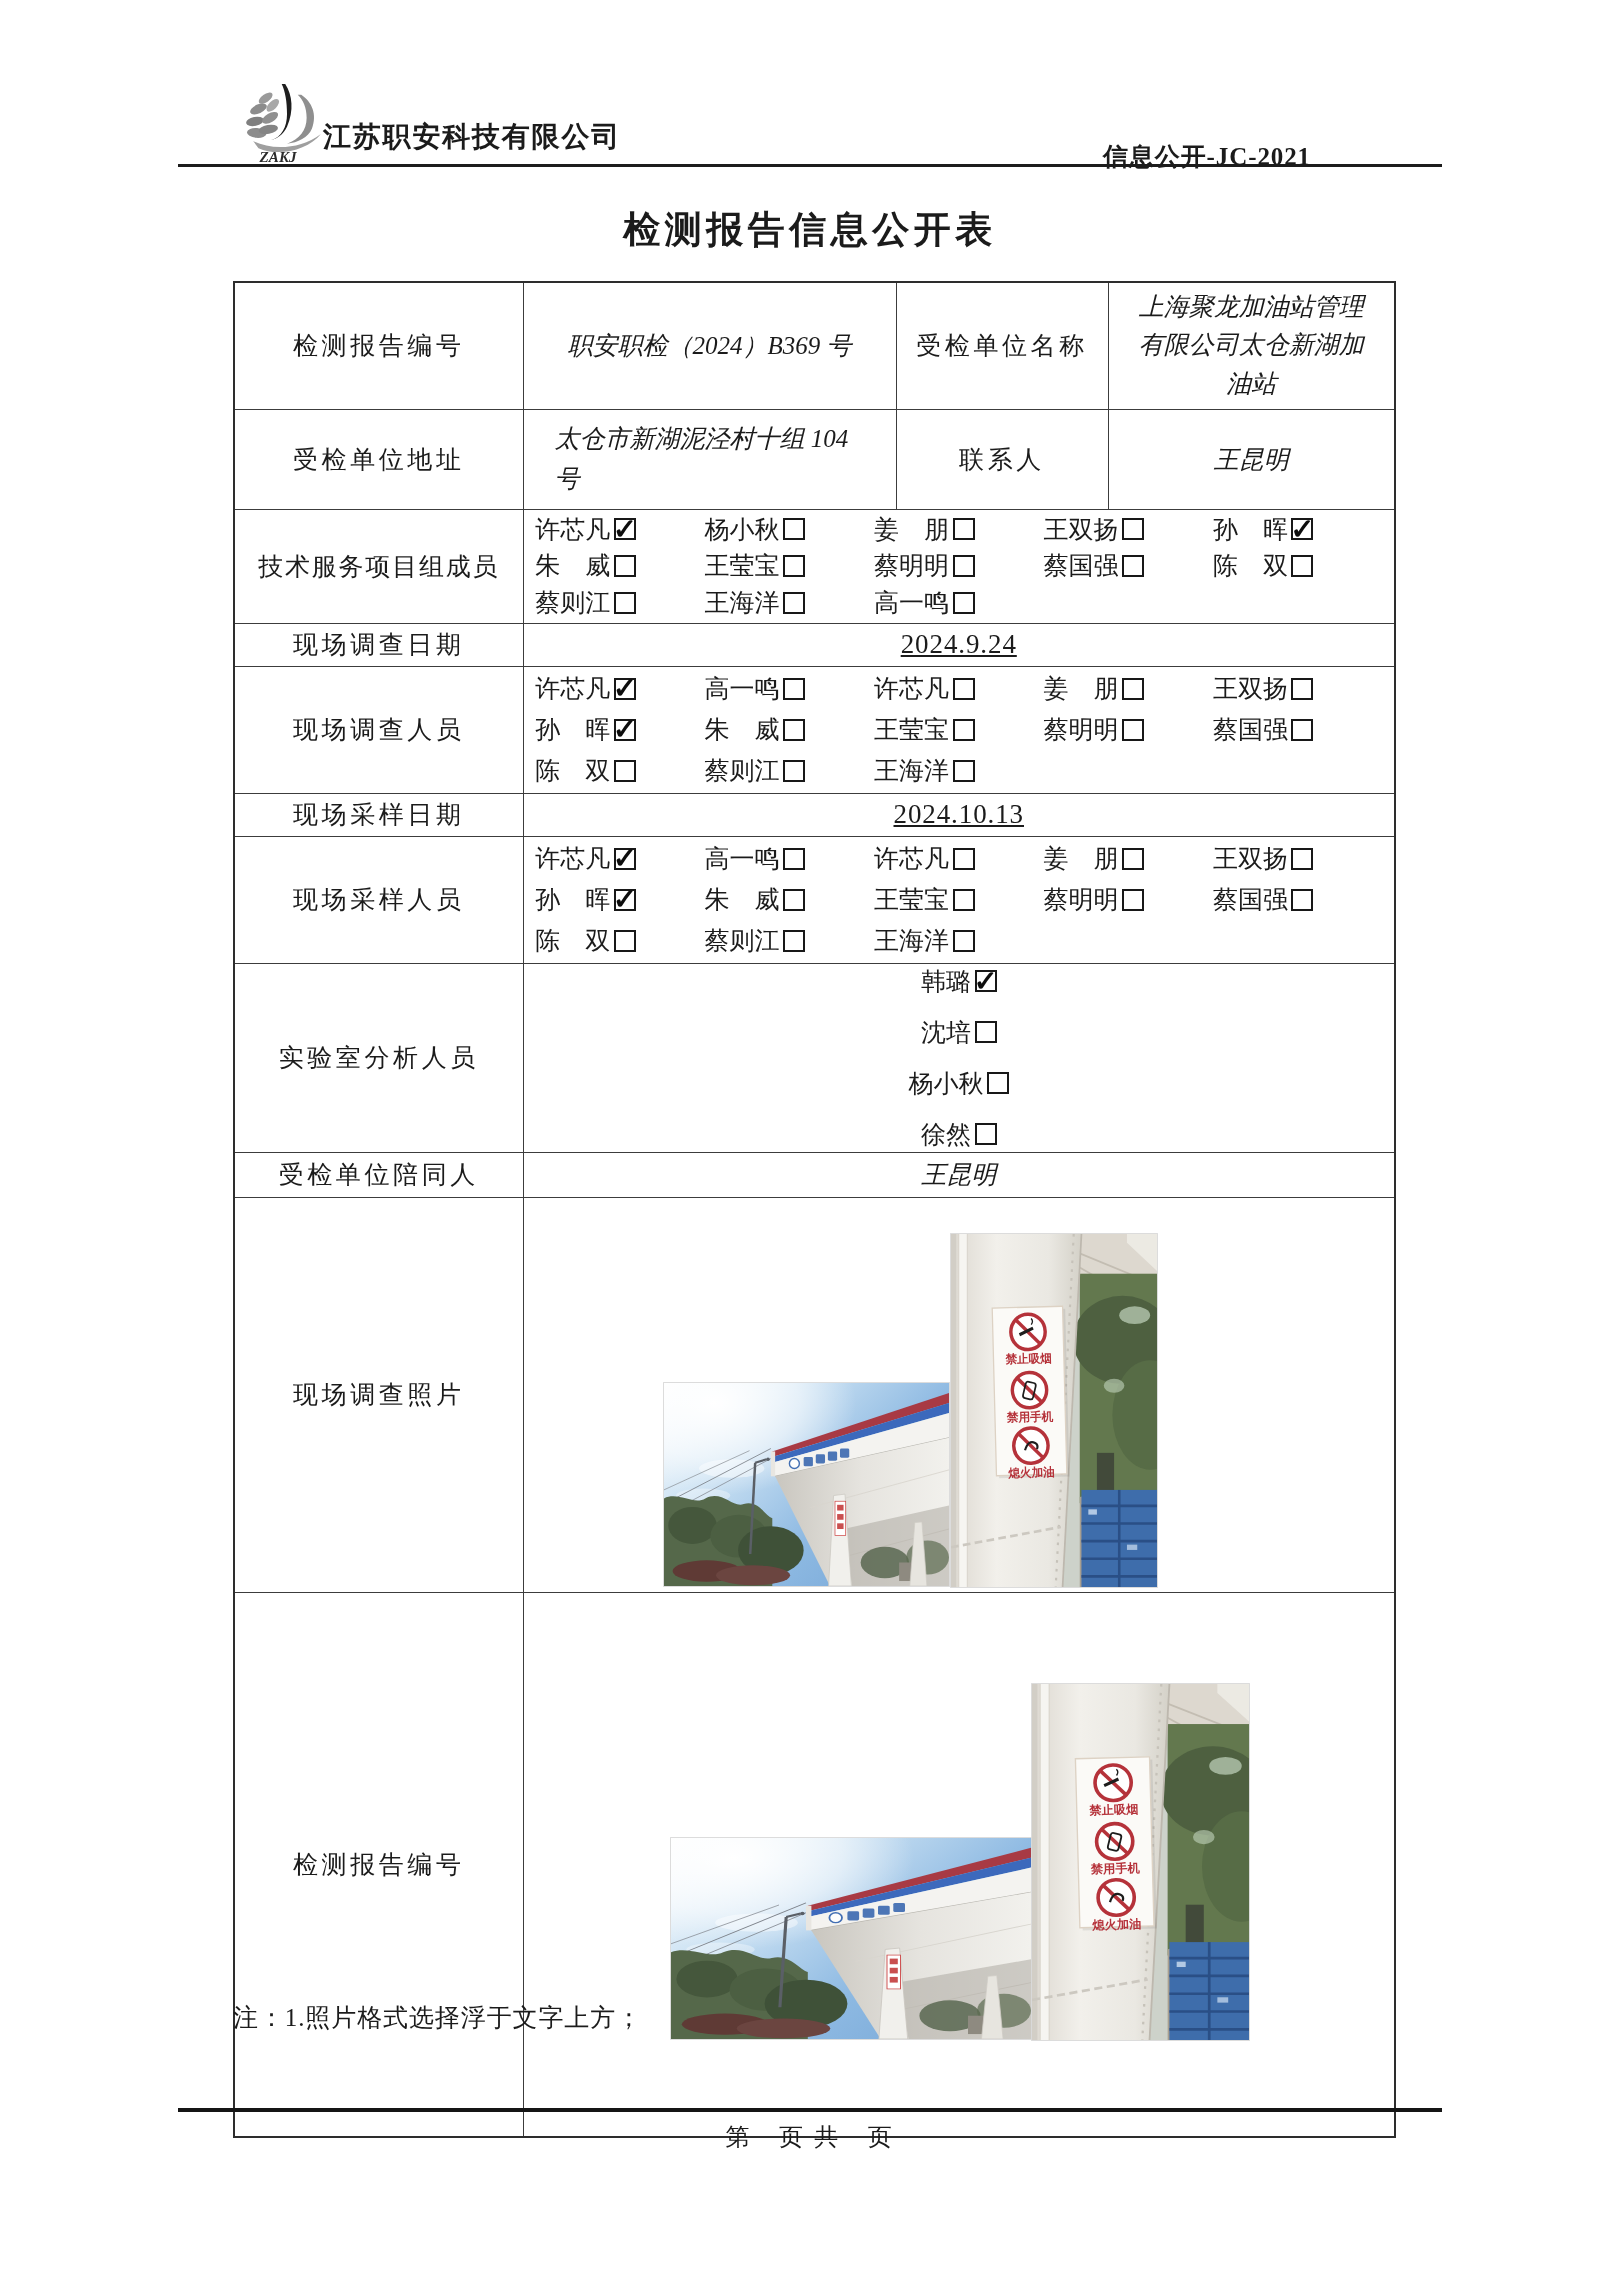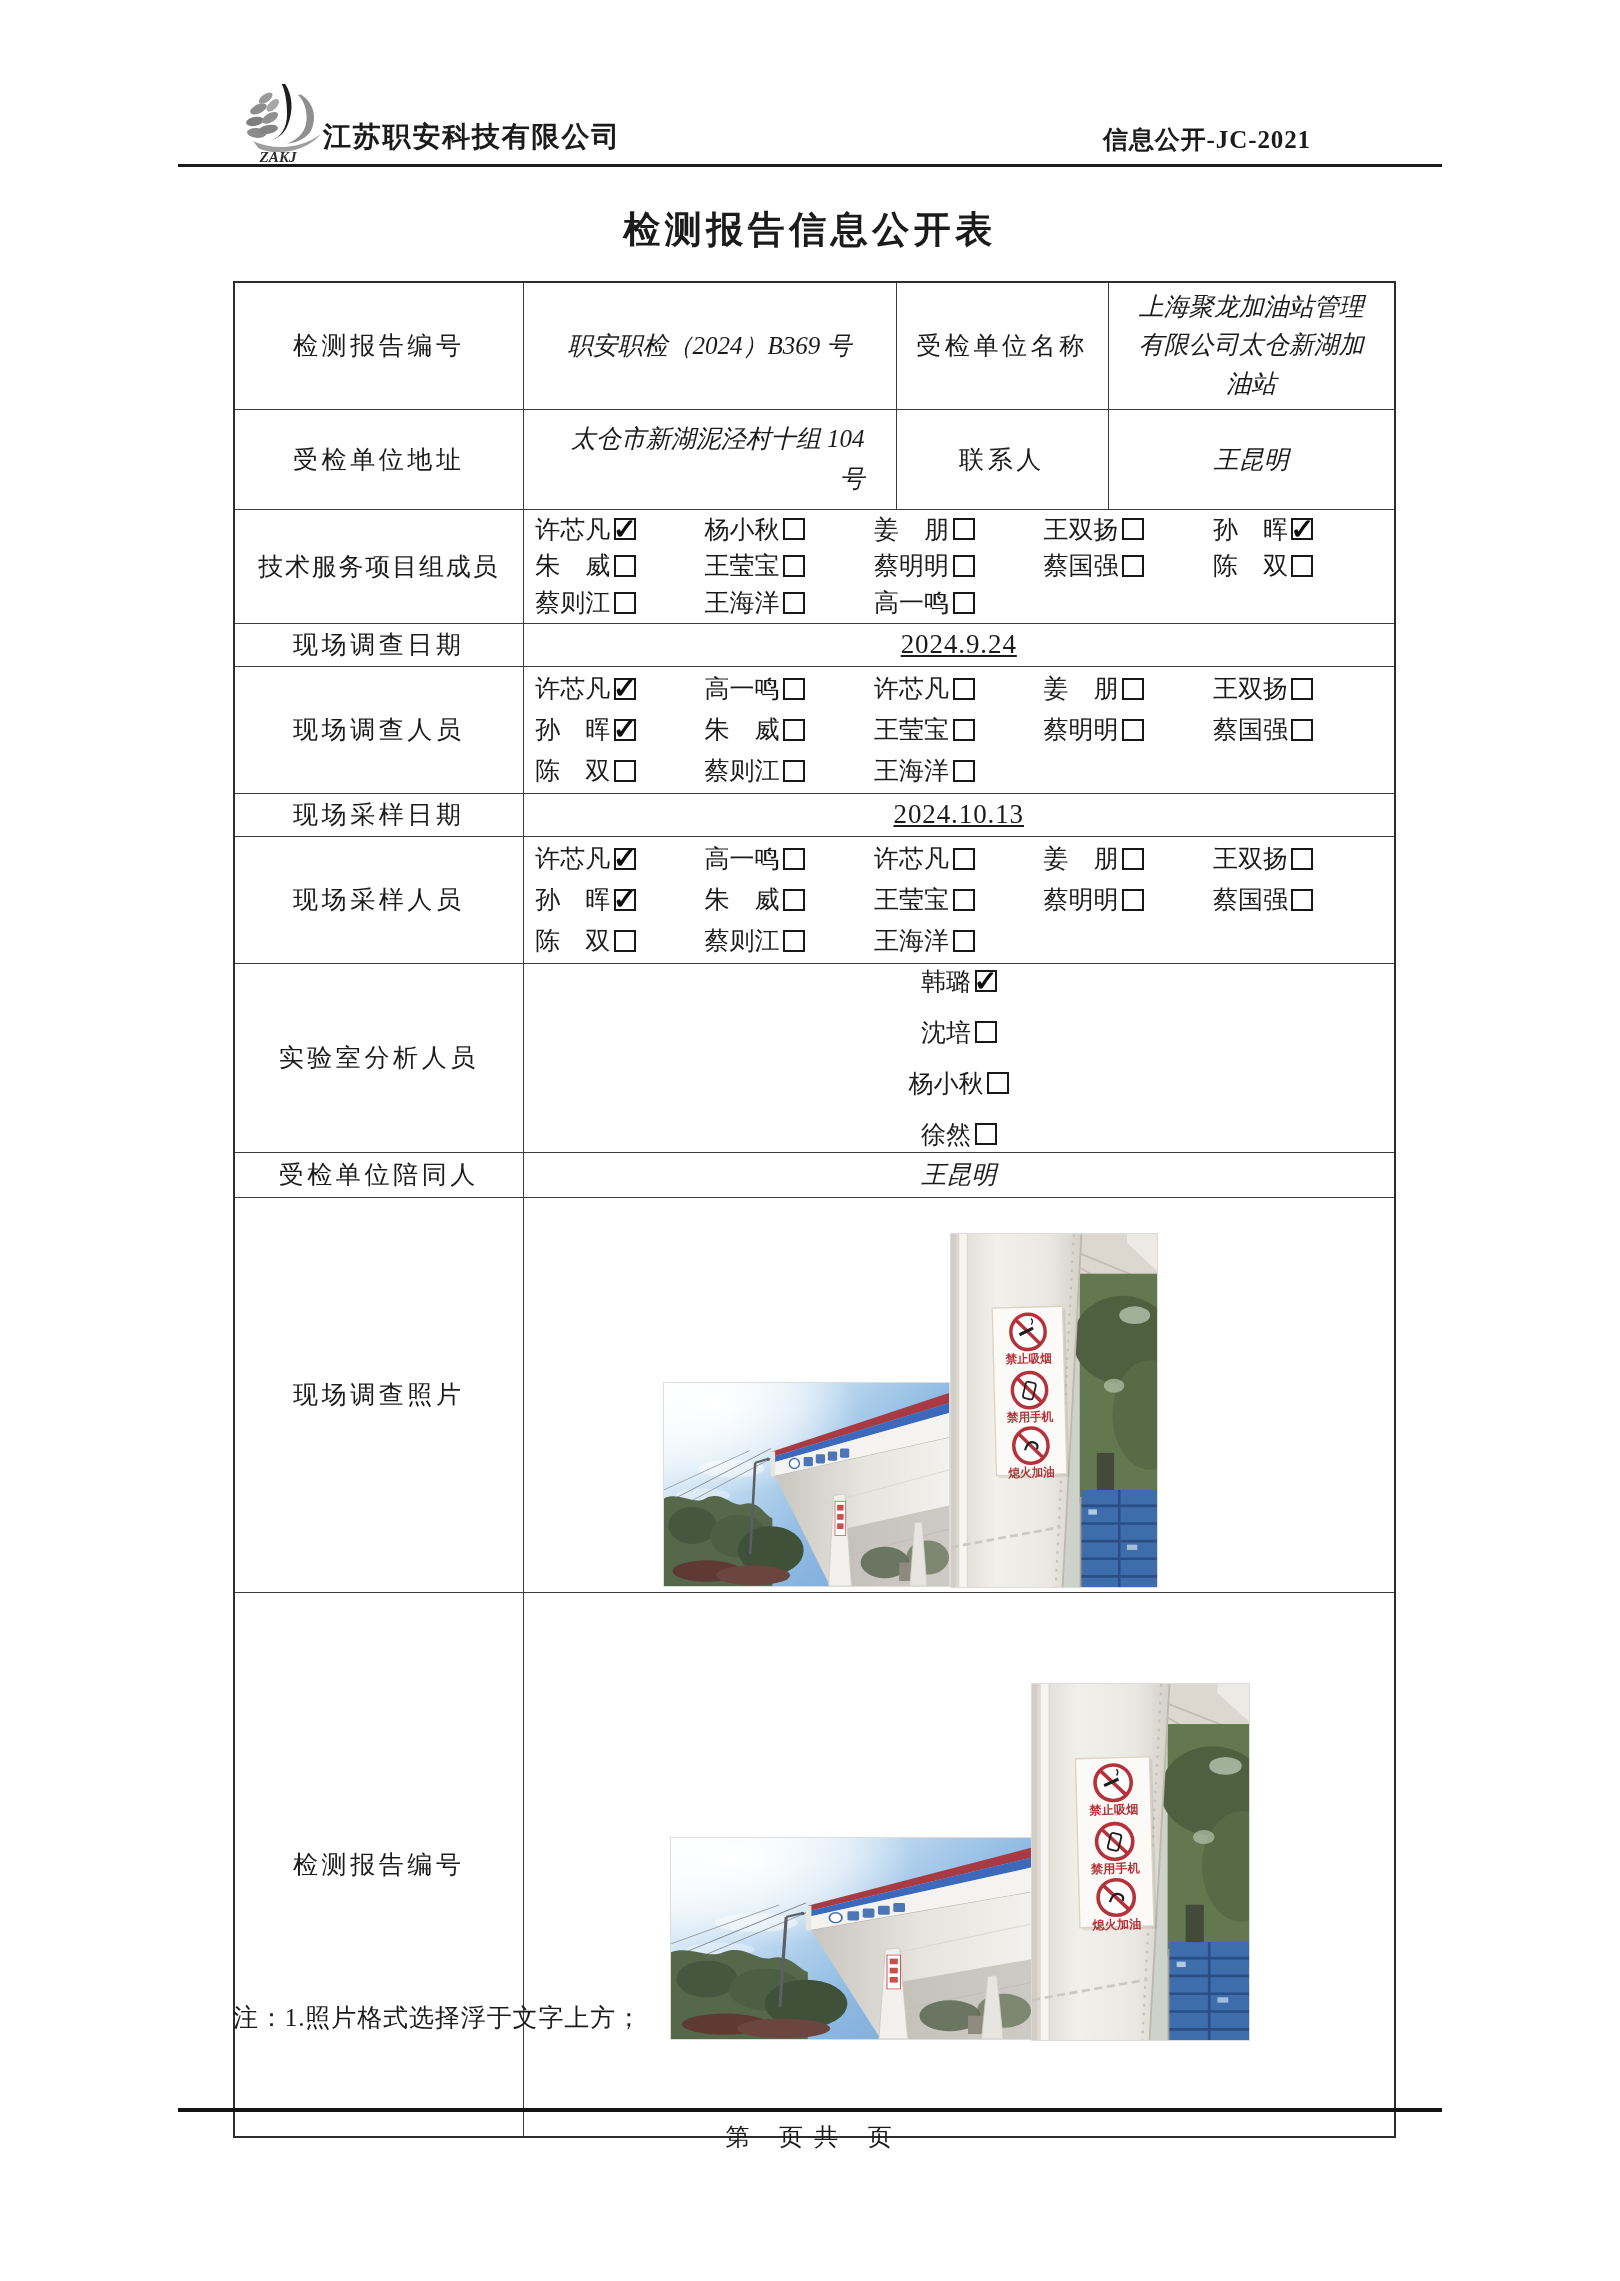--- a/index.html
+++ b/index.html
@@ -2,34 +2,34 @@
 <html style="font-size:14.3px"><head>
 <meta charset="utf-8">
 <style>
   html,body{margin:0;padding:0;background:#888;}
   .page{position:relative;width:1620px;height:2281px;background:#ffffff;
         font-family:"Liberation Serif", serif;color:#1b1b1b;overflow:hidden;}
 
   
   .logo{position:absolute;left:246px;top:75px;width:107px;height:91px;}
   .company{position:absolute;left:323px;top:118px;font-size:28px;font-weight:bold;letter-spacing:1.8px;}
-  .doccode{position:absolute;left:1103px;top:123px;font-size:25px;font-weight:bold;letter-spacing:0.9px;}
+  .doccode{position:absolute;left:1103px;top:140px;font-size:25px;font-weight:bold;letter-spacing:0.9px;}
   .hrule{position:absolute;left:178px;top:164px;width:1264px;height:0;border-top:3.6px solid #1c1c1c;}
 
   .title{position:absolute;left:0;right:0;top:205px;text-align:center;
          font-size:37px;font-weight:bold;letter-spacing:4.5px;}
 
   
   table.form{position:absolute;left:233px;top:281px;width:1161px;border-collapse:collapse;
              table-layout:fixed;font-size:25px;border:2.7px solid #2d2d2d;}
   table.form td{border:1.8px solid #3c3c3c;vertical-align:middle;overflow:hidden;}
   td.lbl{text-align:center;letter-spacing:3.6px;padding:0 14px;}
   td.val{text-align:center;font-style:italic;}
   .wrapval{line-height:1.55;padding:0 19.6px;text-align:center;}
-  .addrval{line-height:1.6;padding:0 30px;text-align:right;}
+  .addrval{line-height:1.6;padding:0 30px;text-align:left;}
   .dateval{font-size:27px;letter-spacing:0.9px;text-align:center;text-decoration:underline;}
 
   
   .mlines{display:flex;flex-direction:column;justify-content:space-around;height:100%;}
   .mline{display:grid;grid-template-columns:repeat(5,1fr);padding:0 10.7px;}
   .mline-flex{display:flex;gap:18px;padding:0 10.7px;align-items:center;flex-direction:column;}
   .member{display:inline-flex;align-items:center;white-space:pre;}
   .mname{white-space:pre;}
   .cb{width:22px;height:22px;border:2.7px solid #181818;margin-left:3.6px;display:inline-flex;
       align-items:center;justify-content:center;font-size:28px;font-weight:bold;line-height:1;

